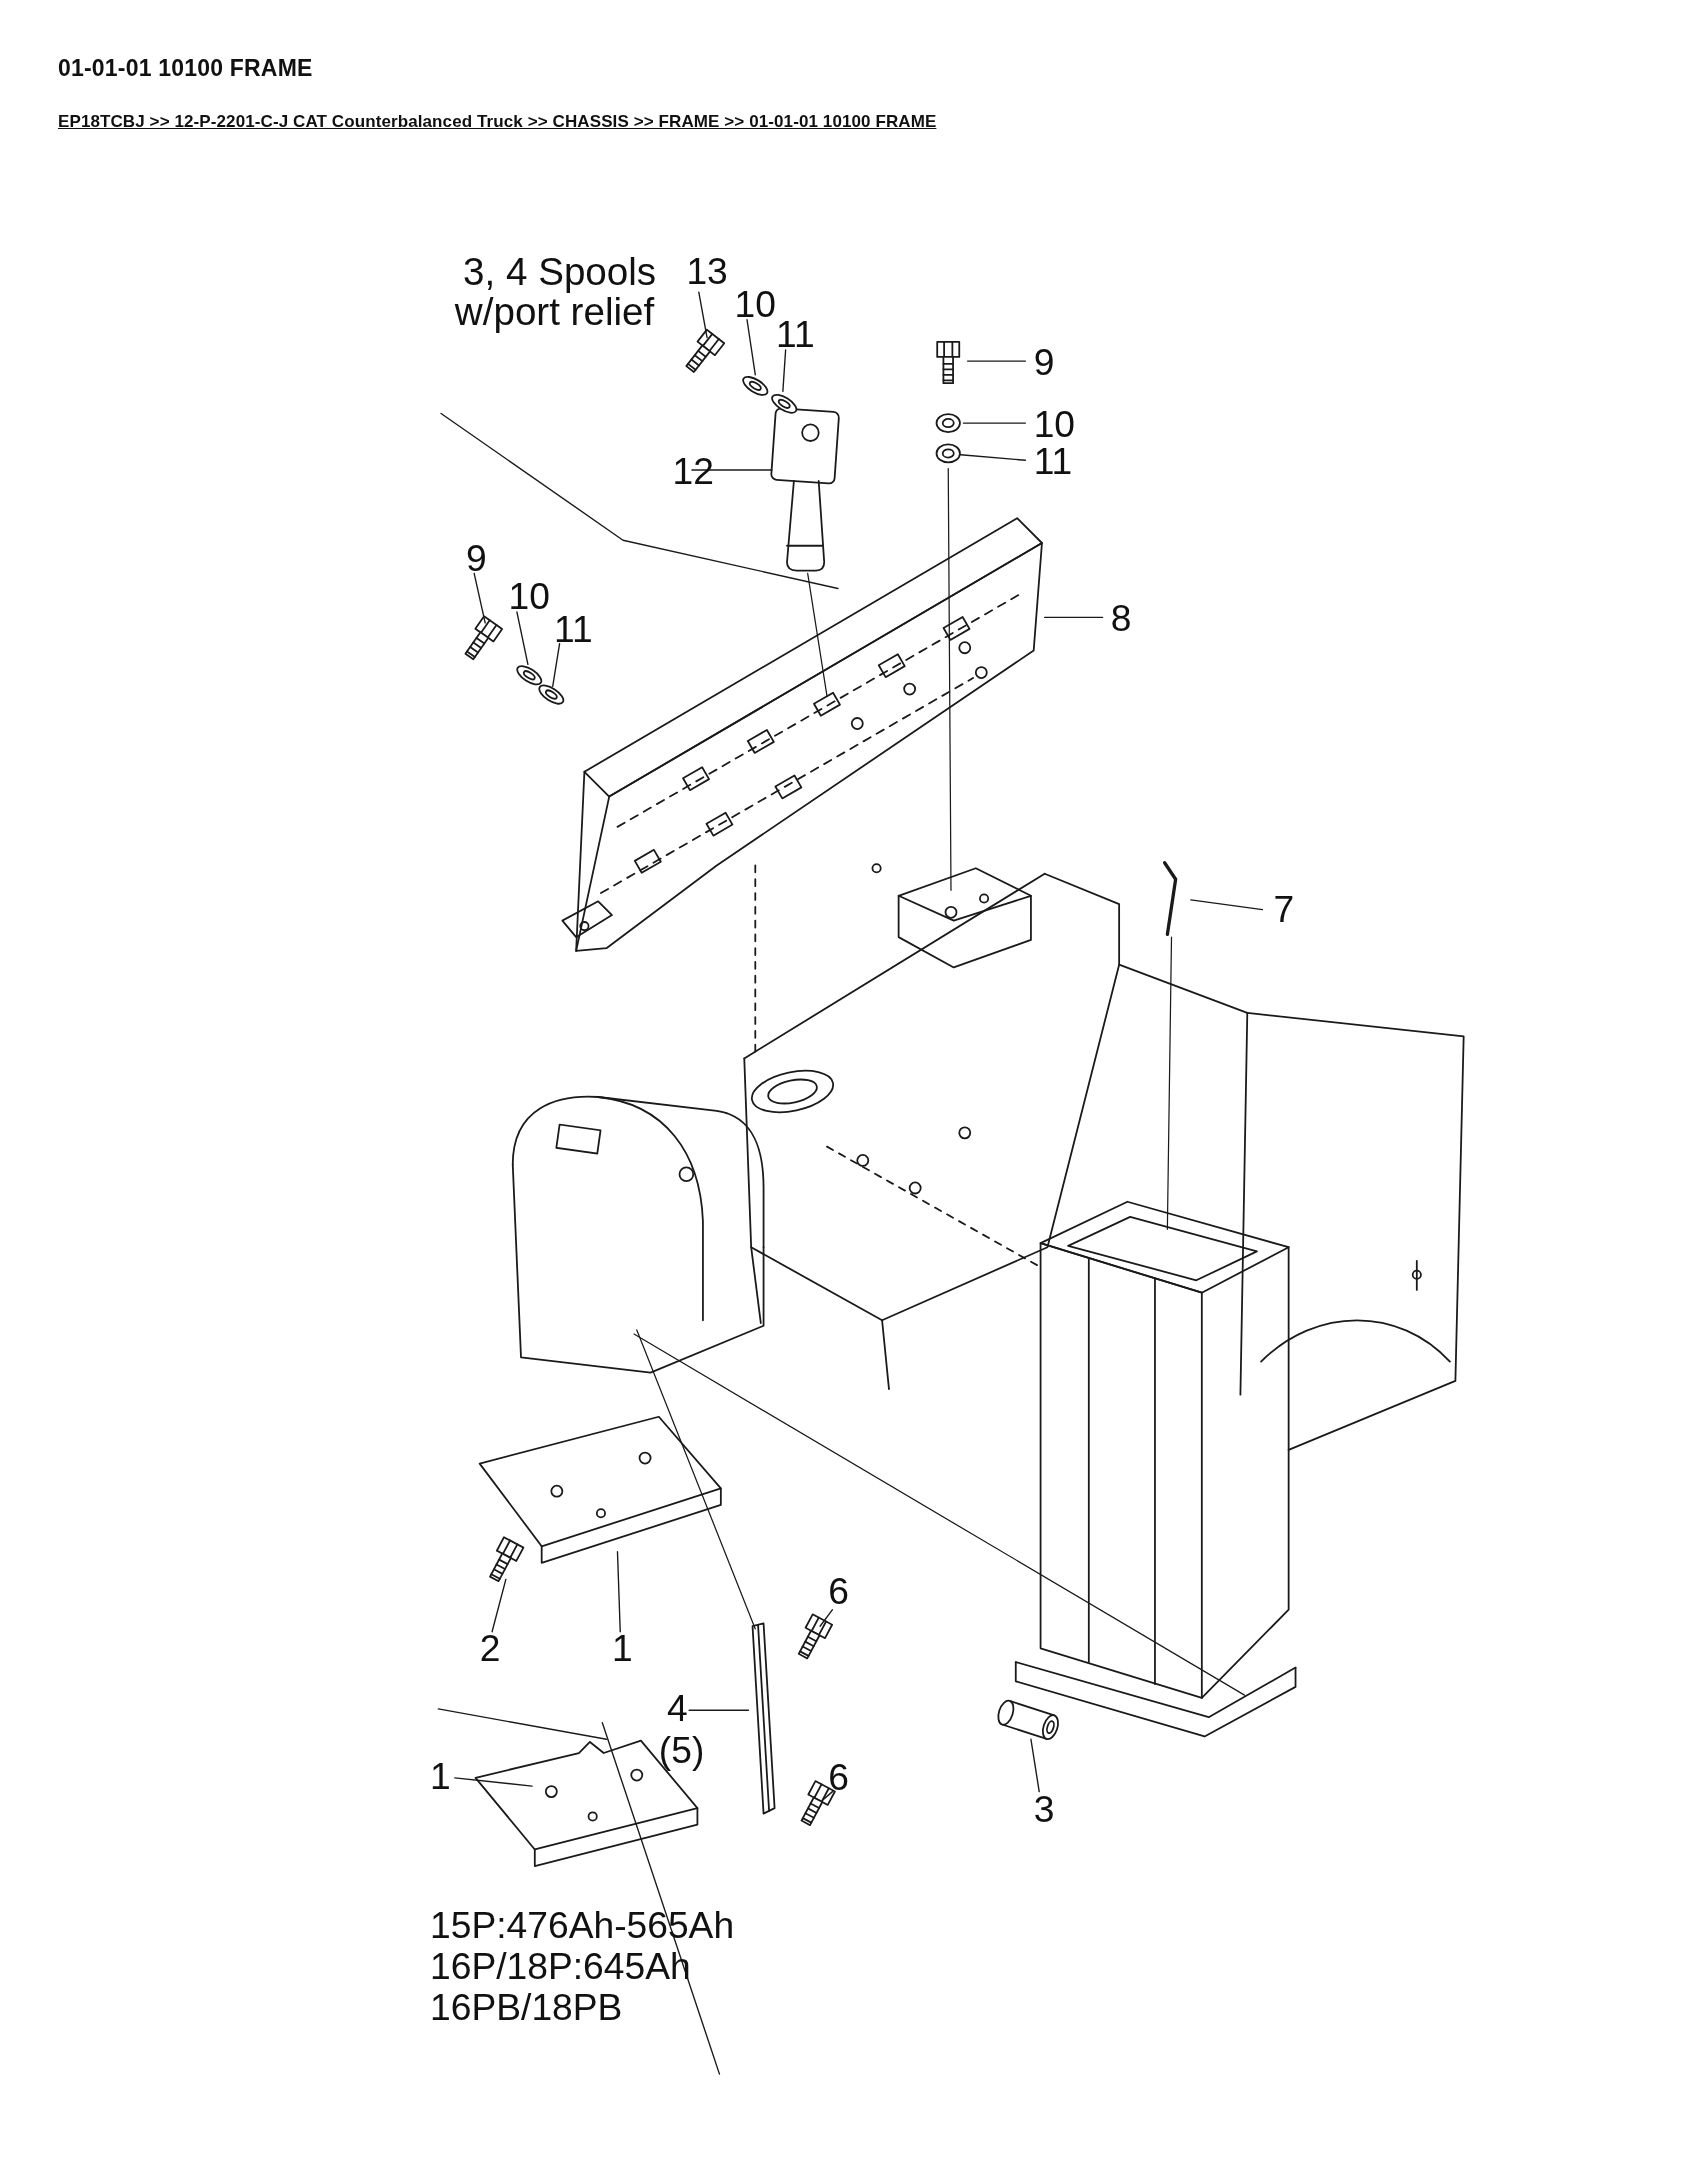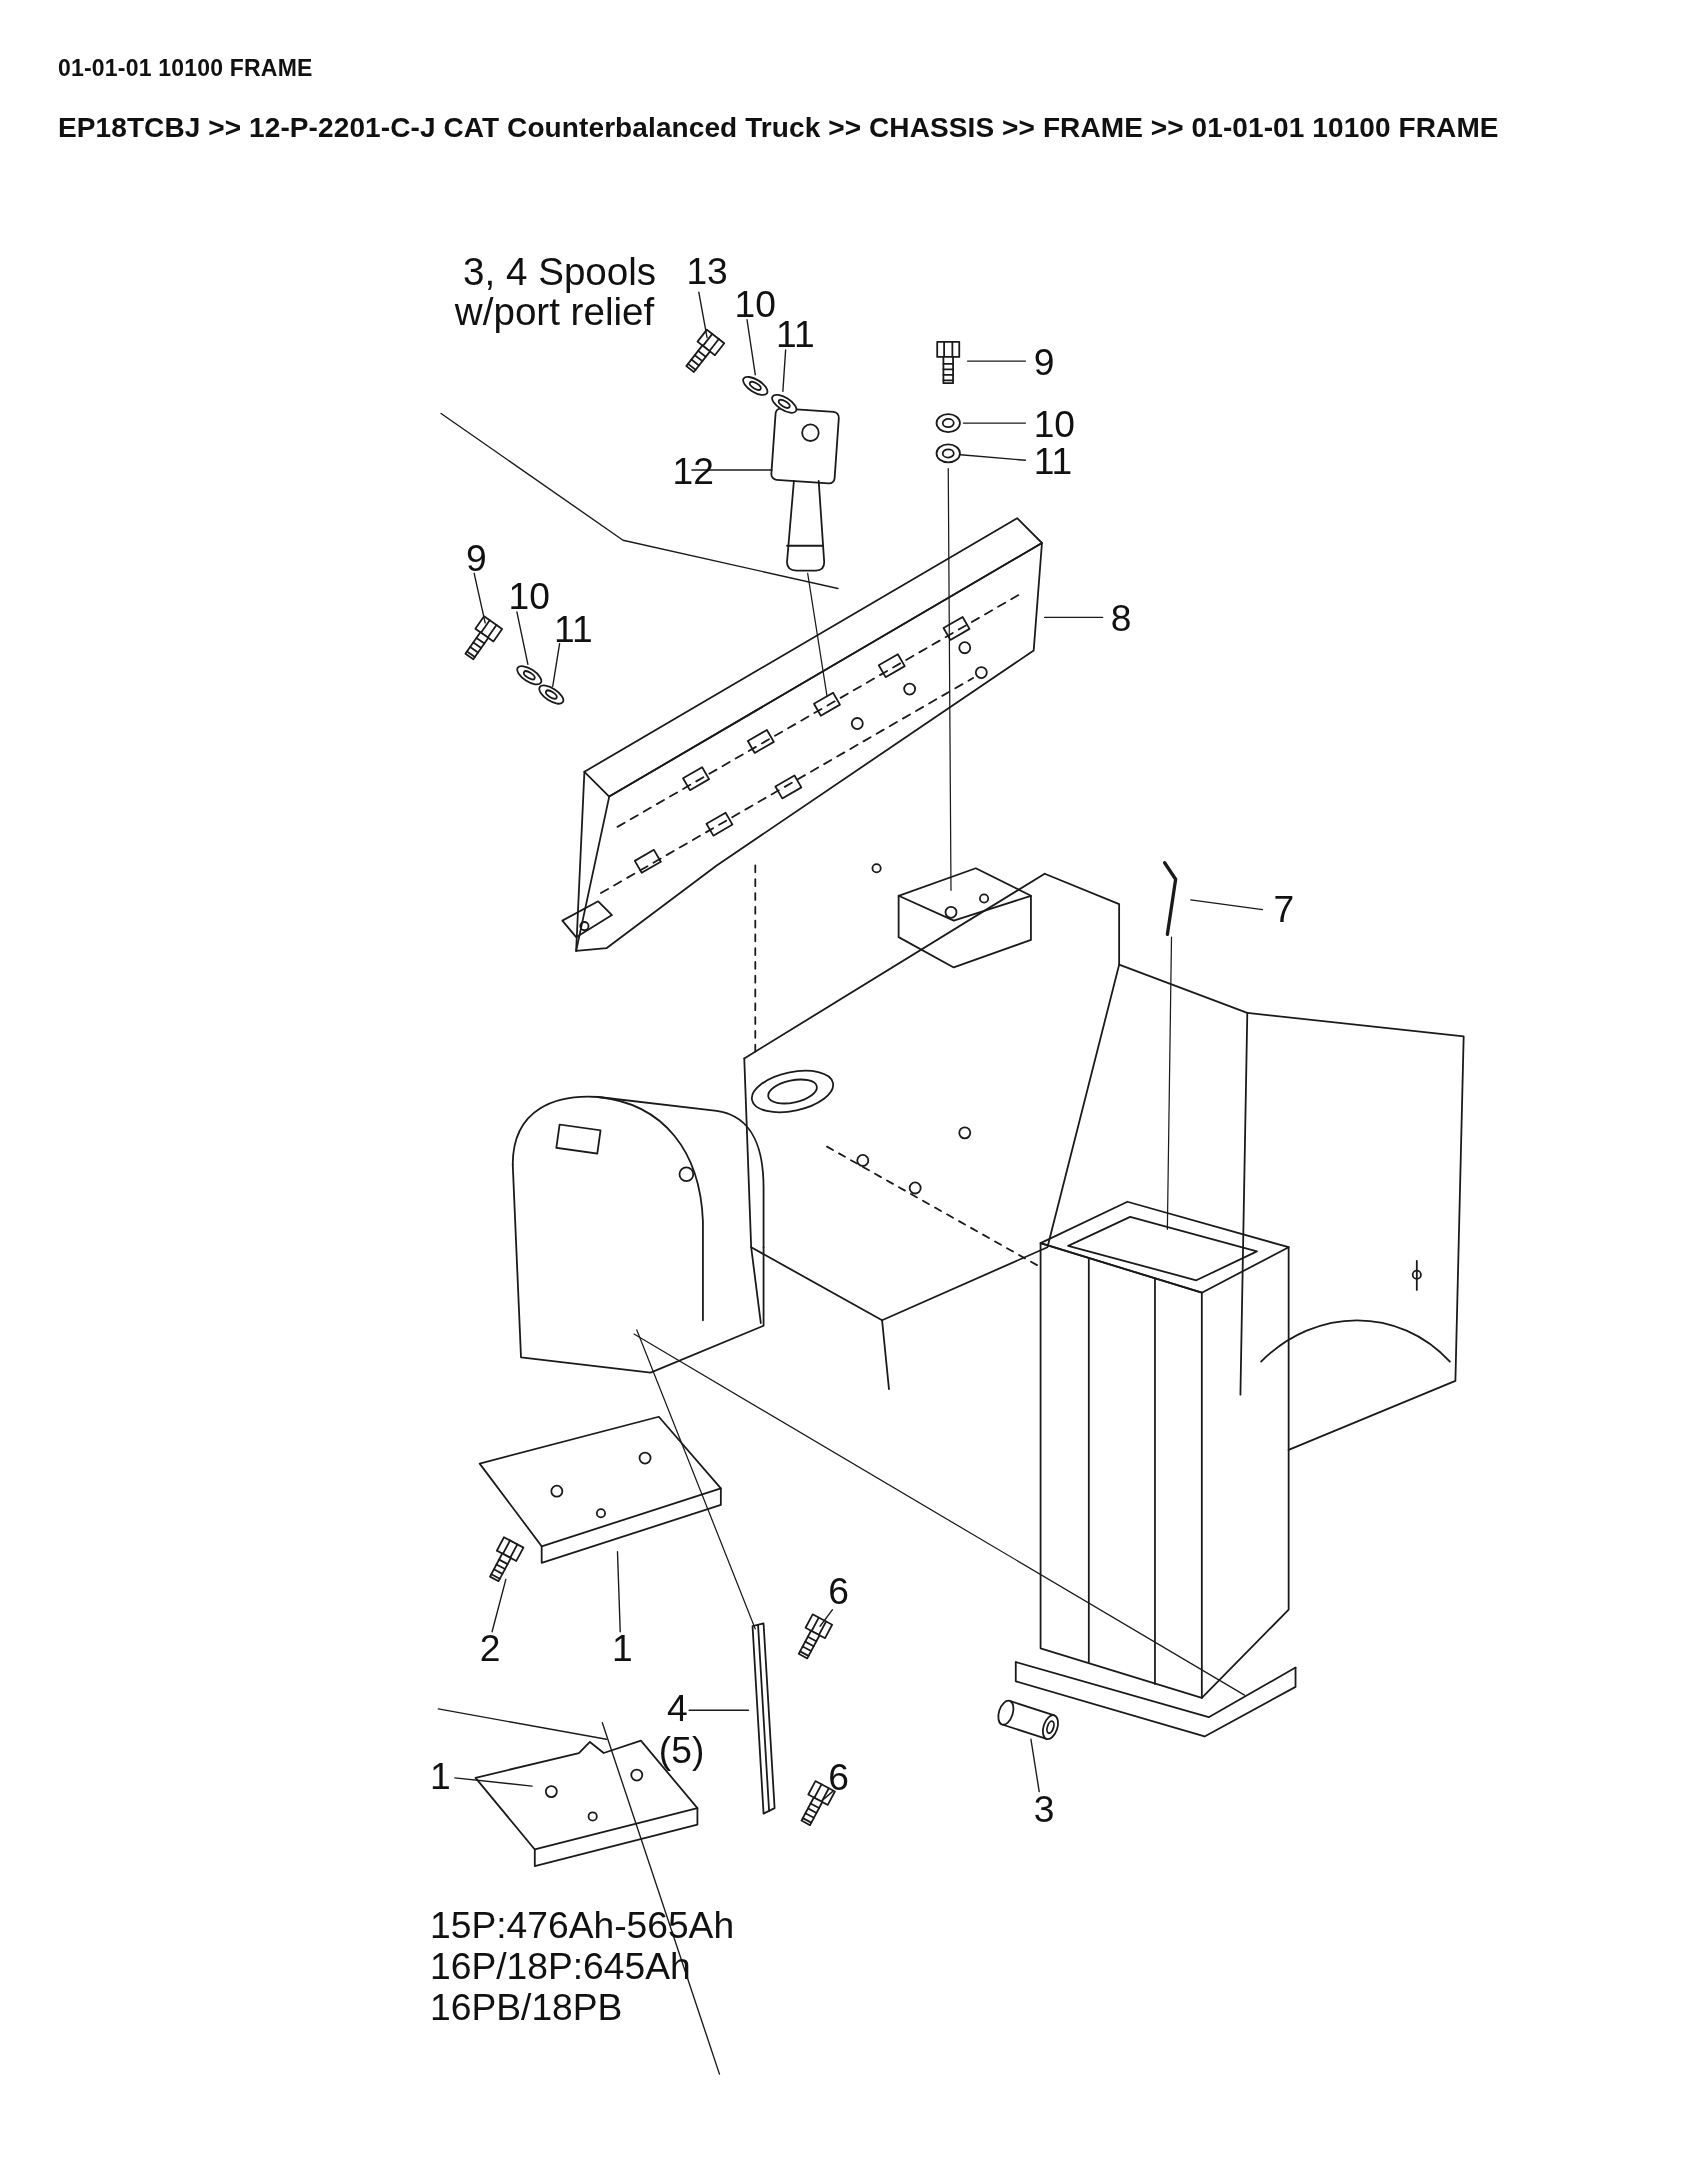--- a/index.html
+++ b/index.html
@@ -1,19 +1,19 @@
 <!DOCTYPE html>
 <html style="font-size:11px"><head>
 <meta charset="utf-8">
 <style>
   html,body{margin:0;padding:0;background:#ffffff;}
   .page{position:relative;width:1687px;height:2183px;background:#ffffff;
         font-family:"Liberation Sans",sans-serif;color:#111;overflow:hidden;}
   .title{position:absolute;left:58px;top:55px;font-size:23px;font-weight:bold;letter-spacing:0.2px;}
-  .breadcrumb{position:absolute;left:58px;top:112px;font-size:28px;font-weight:bold;letter-spacing:0.1px;}
+  .breadcrumb{position:absolute;left:58px;top:112px;font-size:17px;font-weight:bold;letter-spacing:0.1px;text-decoration:underline;}
   svg.diagram{position:absolute;left:0;top:0;width:1687px;height:2183px;display:block;}
   text{font-family:"Liberation Sans",sans-serif;}
 </style>
 </head>
 <body>
 
 <div class="page">
 
   <div class="title">01-01-01 10100 FRAME</div>
   <div class="breadcrumb">EP18TCBJ &gt;&gt; 12-P-2201-C-J CAT Counterbalanced Truck &gt;&gt; CHASSIS &gt;&gt; FRAME &gt;&gt; 01-01-01 10100 FRAME</div>

